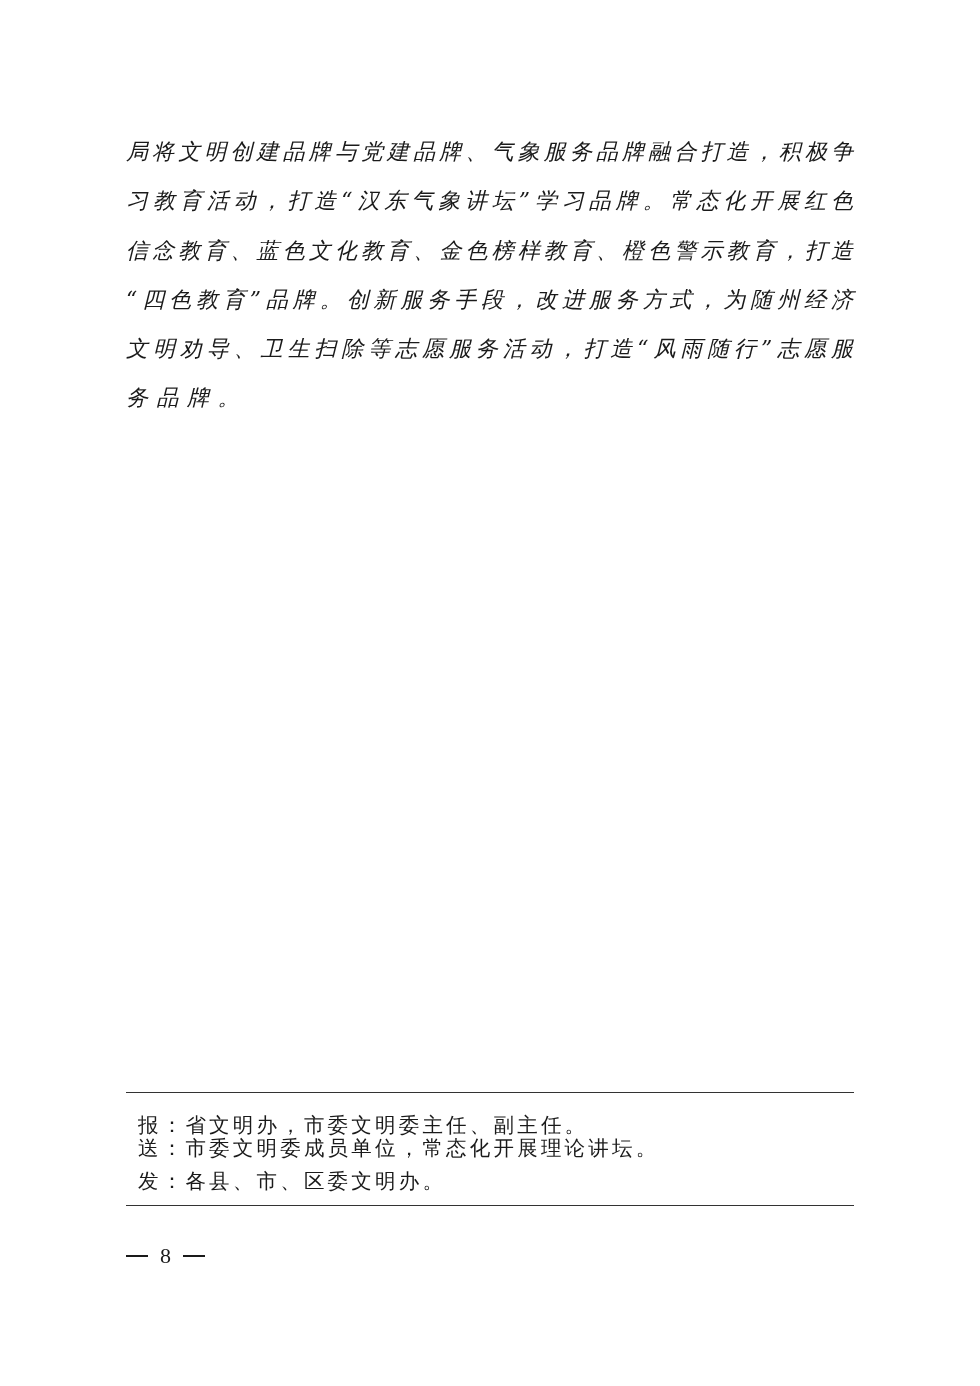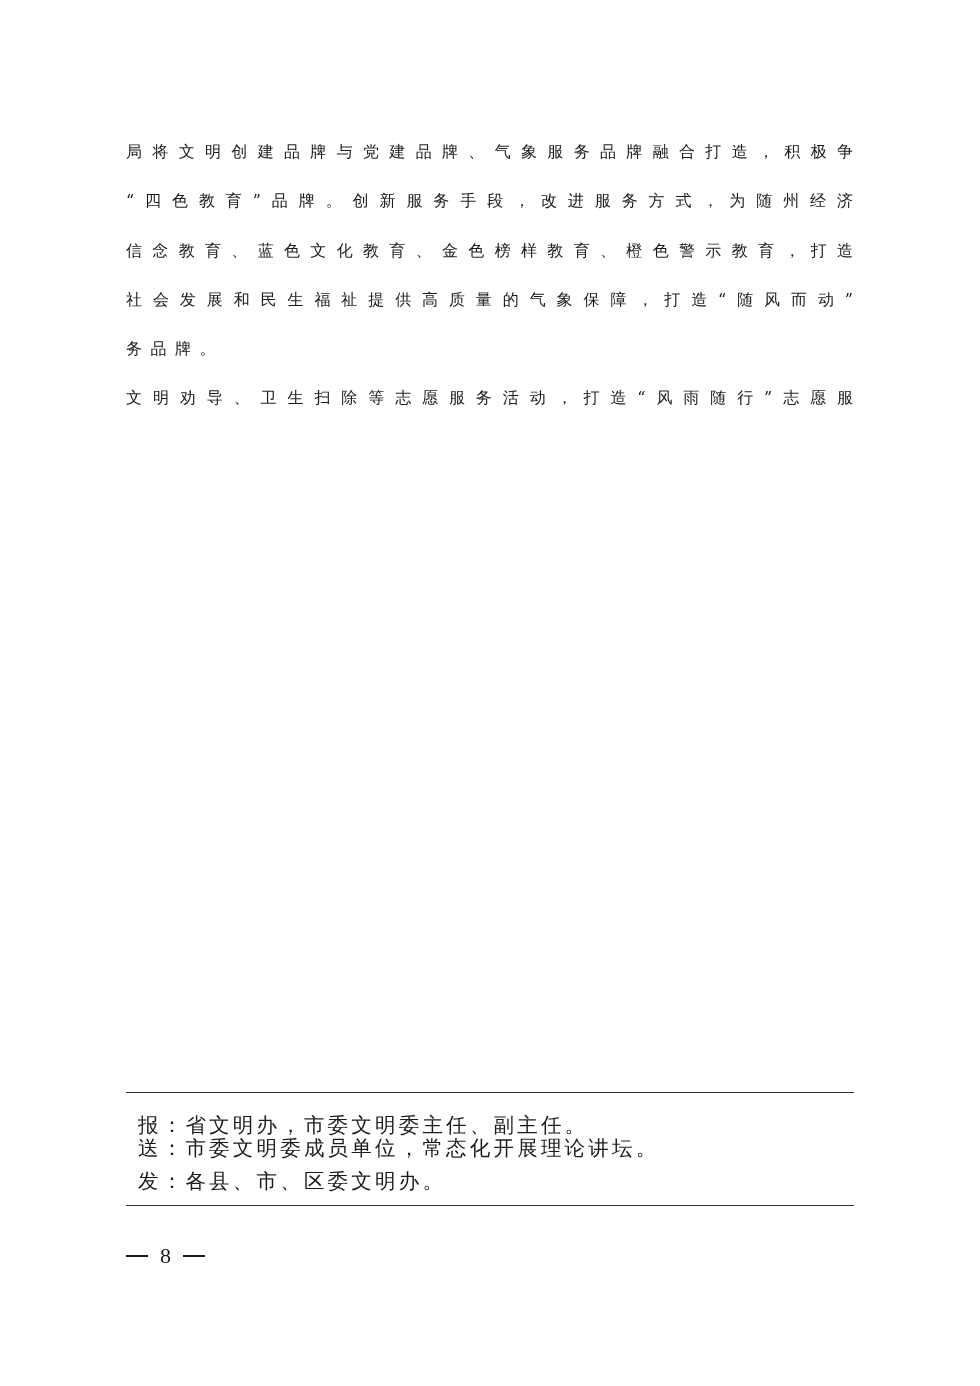--- a/index.html
+++ b/index.html
@@ -24,25 +24,26 @@
     }
     .body-text {
       position: absolute;
       left: 126px;
       top: 127px;
       width: 727px;
     }
     .body-line {
       height: 49.3px;
       line-height: 49.3px;
-      font-size: 16px;
+      font-size: 22px;
       text-align: justify;
       text-align-last: justify;
       white-space: nowrap;
       letter-spacing: 0px;
+      font-style: italic;
     }
     .body-line.last {
       text-align-last: left;
       letter-spacing: 8.5px;
     }
     .distribution {
       position: absolute;
       left: 126px;
       top: 1092px;
       width: 728px;
@@ -88,25 +89,25 @@
       font-family: "Liberation Serif", serif;
     }
   </style>
 </head>
 <body>
 
 <div class="page">
 
   <div class="body-text">
     <div class="body-line">局将文明创建品牌与党建品牌、气象服务品牌融合打造，积极争</div>
+    <div class="body-line">习教育活动，打造“汉东气象讲坛”学习品牌。常态化开展红色</div>
+    <div class="body-line">信念教育、蓝色文化教育、金色榜样教育、橙色警示教育，打造</div>
     <div class="body-line">“四色教育”品牌。创新服务手段，改进服务方式，为随州经济</div>
-    <div class="body-line">信念教育、蓝色文化教育、金色榜样教育、橙色警示教育，打造</div>
-    <div class="body-line">社会发展和民生福祉提供高质量的气象保障，打造“随风而动”</div>
+    <div class="body-line">文明劝导、卫生扫除等志愿服务活动，打造“风雨随行”志愿服</div>
     <div class="body-line last">务品牌。</div>
-    <div class="body-line">文明劝导、卫生扫除等志愿服务活动，打造“风雨随行”志愿服</div>
   </div>
 
   <div class="distribution">
     <div class="dist-line l1">
       <span class="label">报：</span><span>省文明办，市委文明委主任、副主任。</span>
     </div>
     <div class="dist-line l2">
       <span class="label">送：</span><span>市委文明委成员单位，常态化开展理论讲坛。</span>
     </div>
     <div class="dist-line l3">

